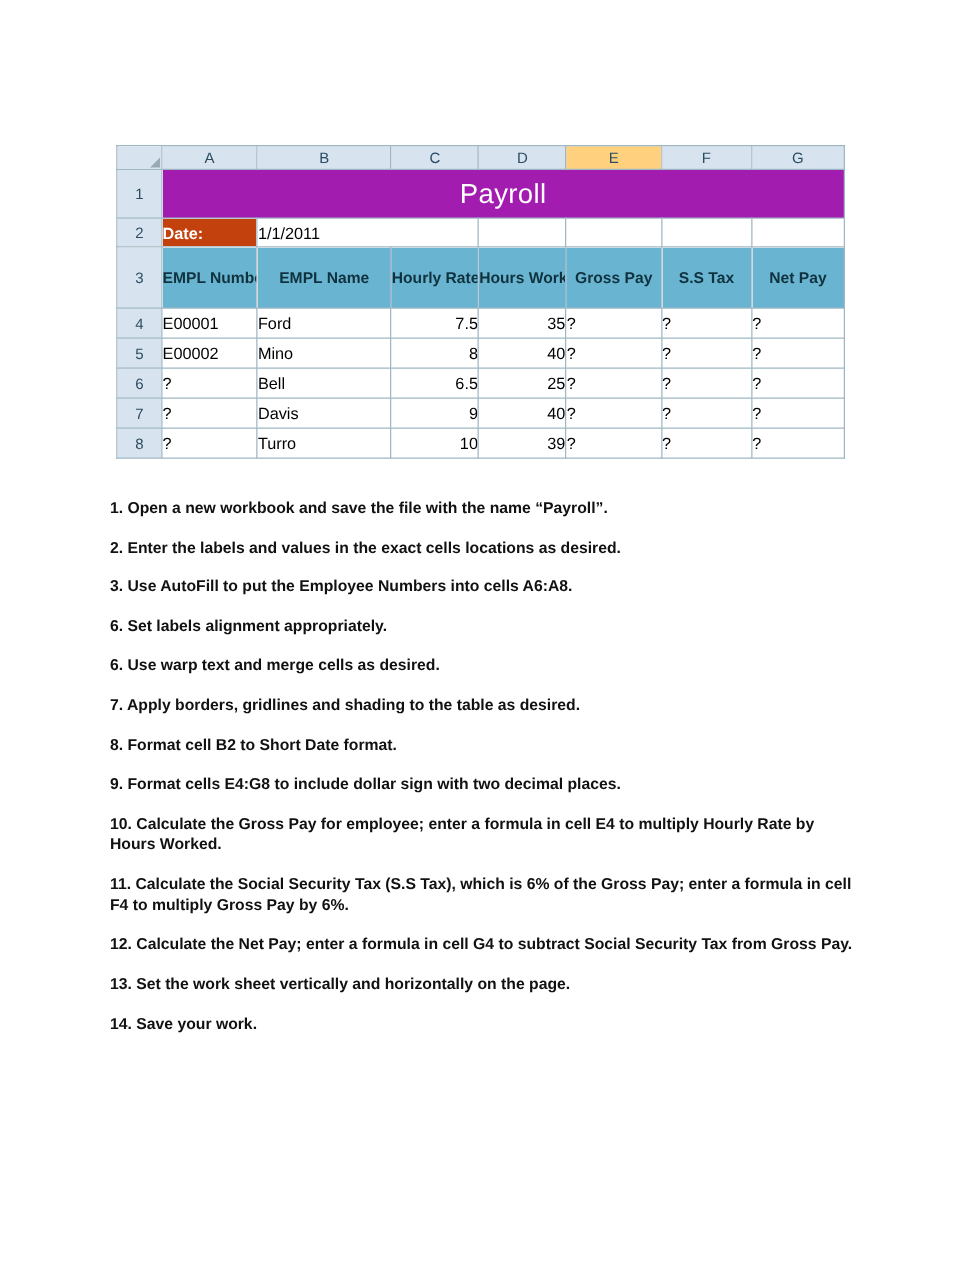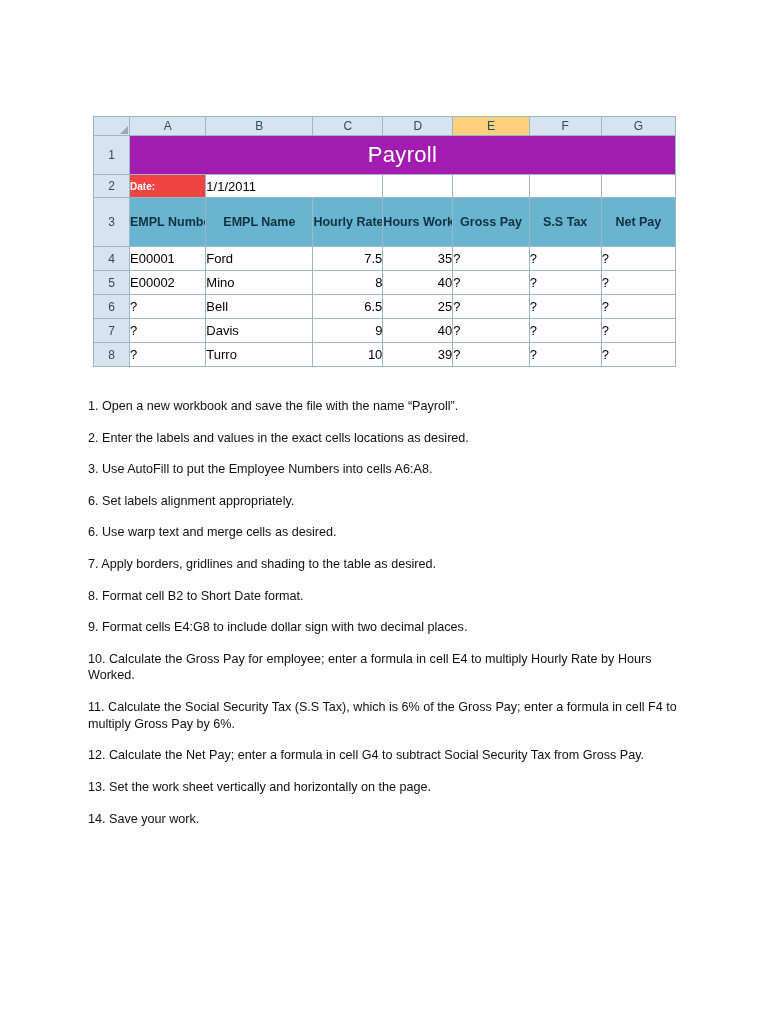--- a/index.html
+++ b/index.html
@@ -76,24 +76,24 @@
   .title-cell {
     background: #a21caf;
     color: #ffffff;
     font-size: 22px;
     text-align: center;
     height: 38px;
     vertical-align: middle;
     letter-spacing: .3px;
   }
   .date-label {
-    background: #ef4444;
+    background: #c2410c;
     color: #ffffff;
     font-weight: bold;
-    font-size: 10px;
+    font-size: 13px;
     padding-left: 4px;
     height: 22px;
     vertical-align: middle;
   }
   .date-value {
     text-align: left;
     padding-right: 5px;
     font-size: 13px;
     height: 22px;
     vertical-align: middle;
@@ -123,21 +123,21 @@
   .data.left { text-align: left; }
   .data.right { text-align: right; }
 
   
   .instructions {
     position: absolute;
     left: 88px;
     top: 398px;
     width: 594px;
     font-size: 12.6px;
-    font-weight: normal;
+    font-weight: bold;
     color: #111111;
     line-height: 1.32;
   }
   .instructions p {
     margin: 0 0 15px 0;
   }
 </style>
 </head>
 <body>
 

